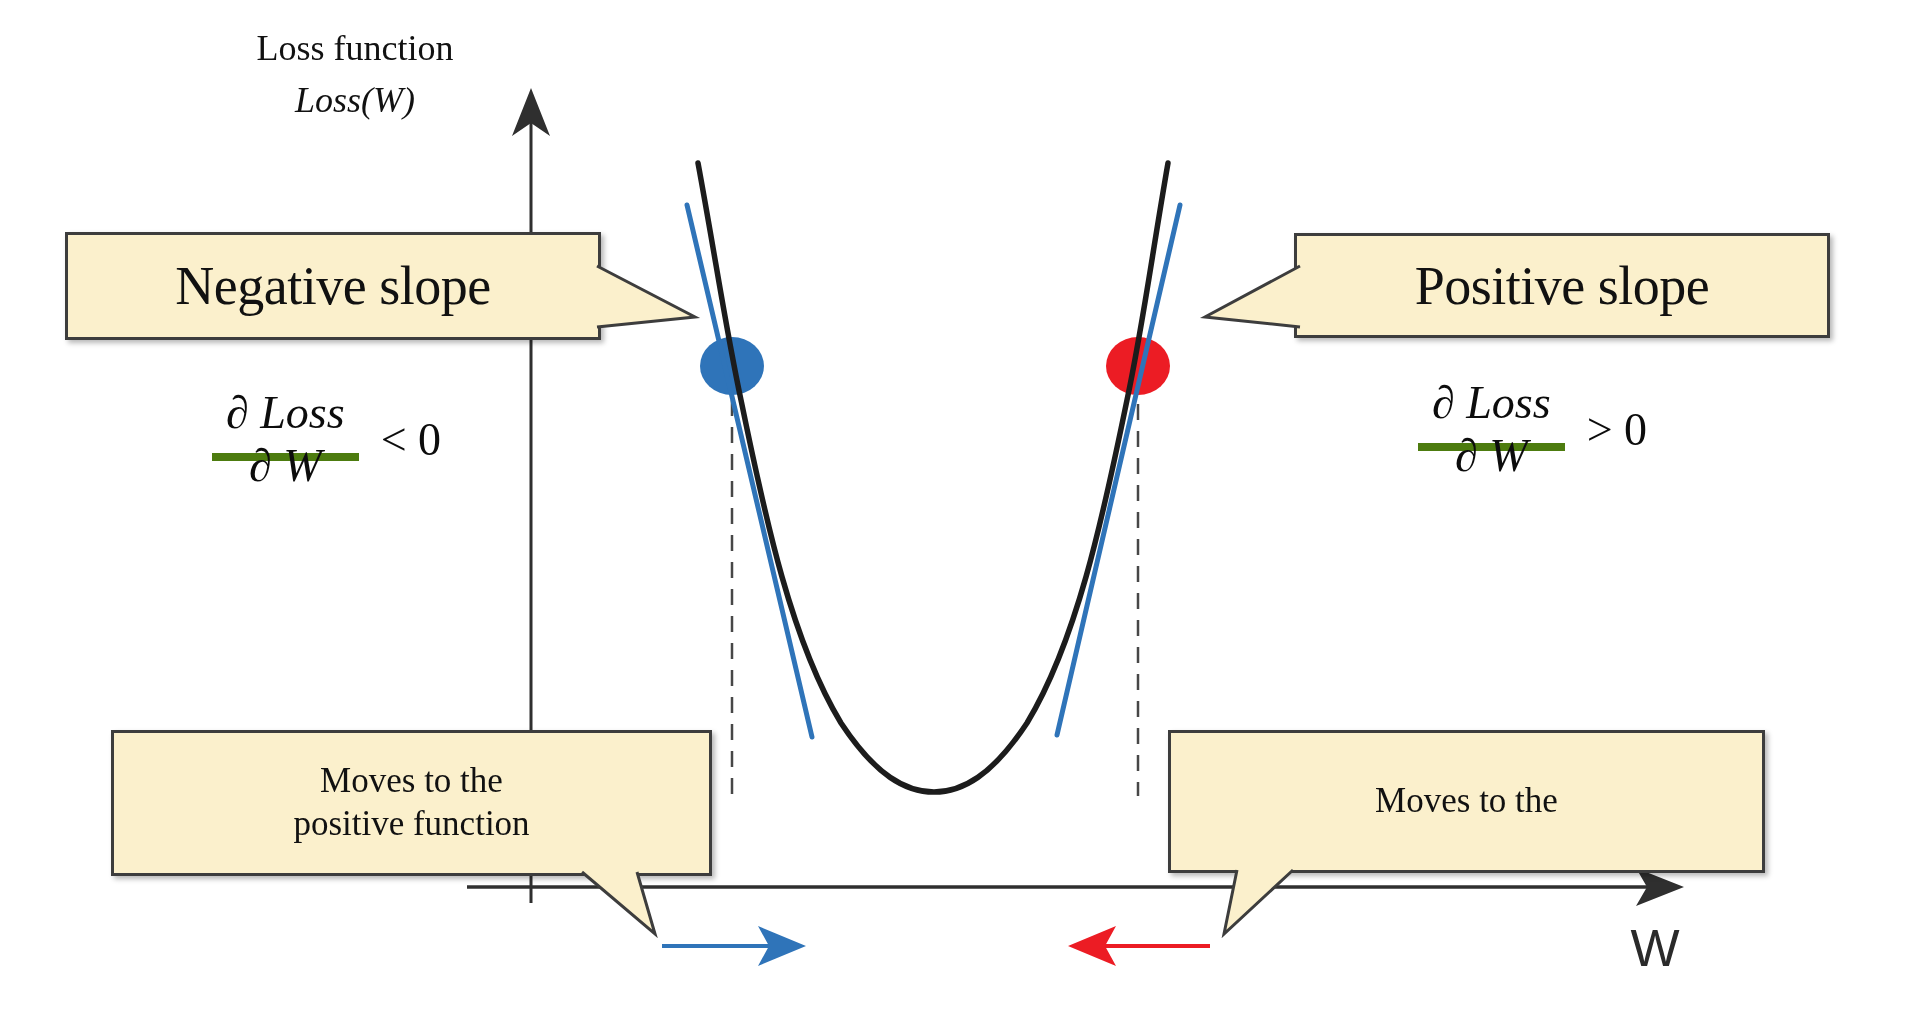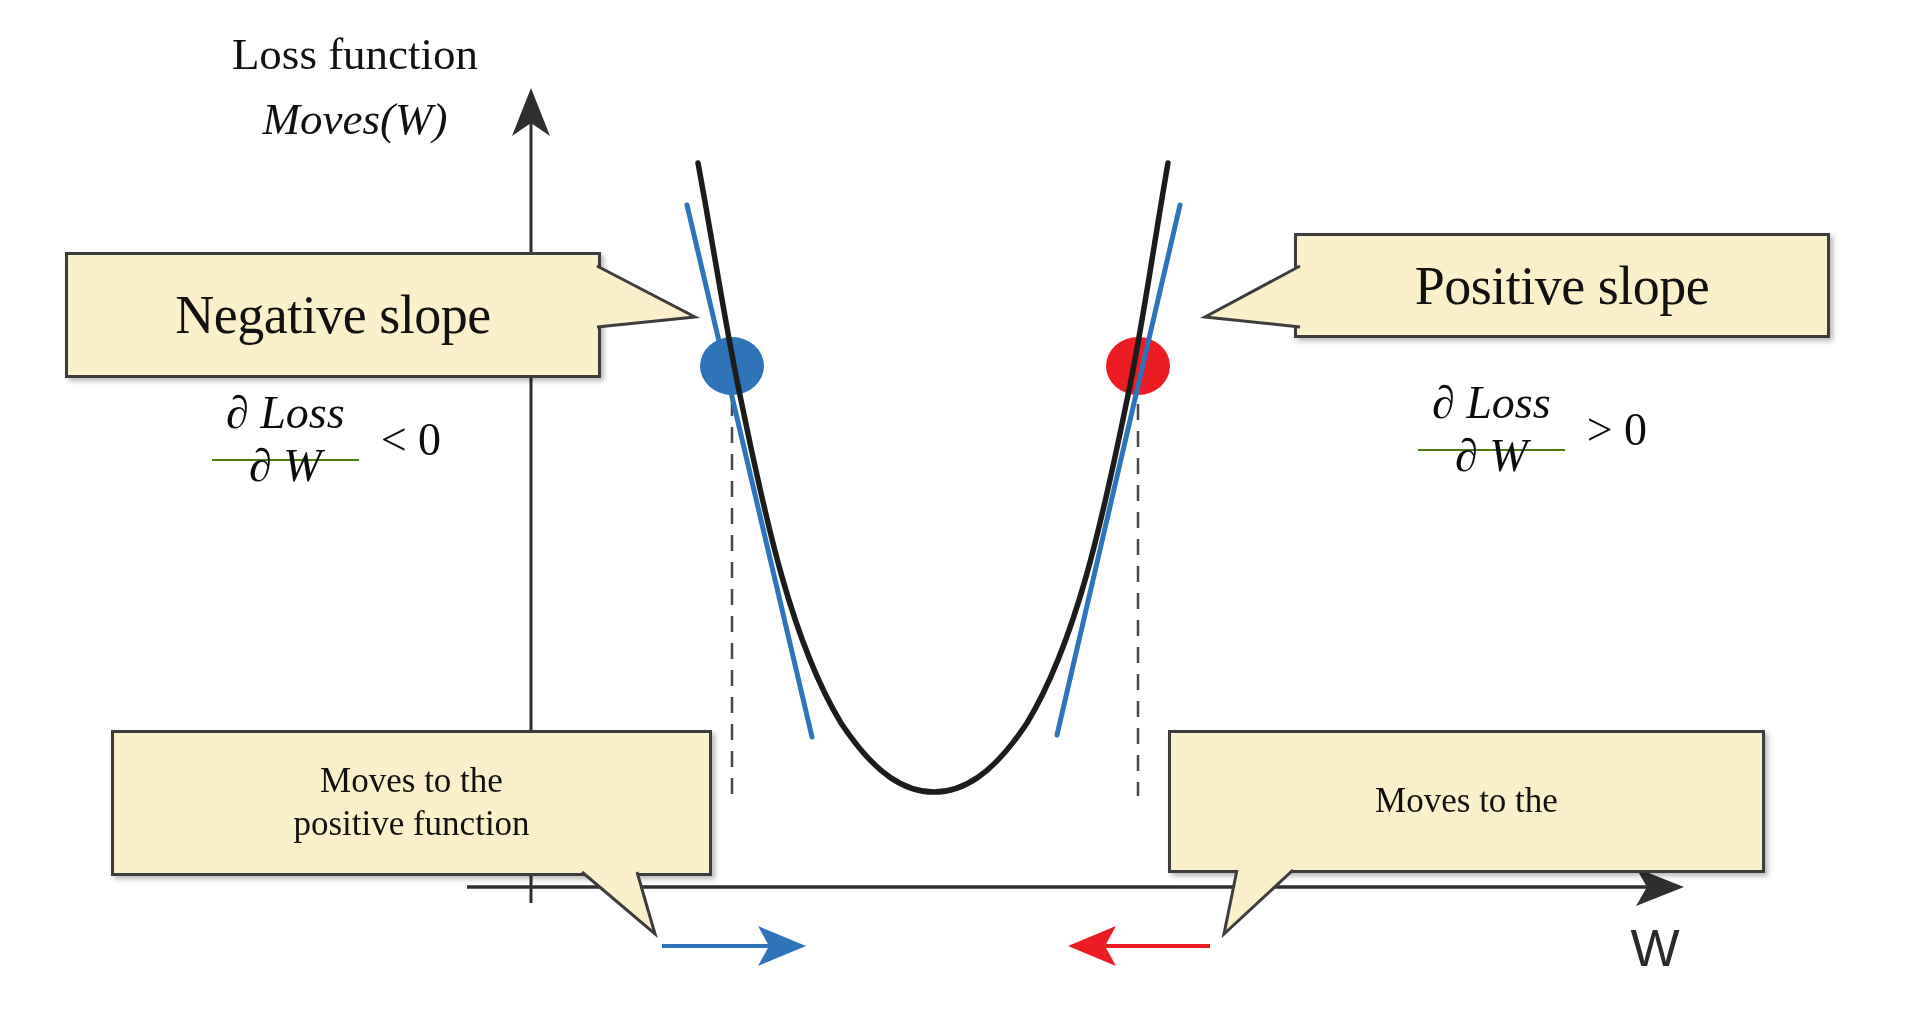--- a/index.html
+++ b/index.html
@@ -22,39 +22,39 @@
     text-align:center;
     z-index:2;
     box-sizing:border-box;
   }
   .callout.big{font-size:54px;letter-spacing:-.5px;}
   .callout.small{font-size:35px;line-height:1.22;}
   #tails{z-index:3;pointer-events:none;}
   .label-layer{position:absolute;z-index:4;}
   .axis-title{
     position:absolute;left:150px;top:22px;width:410px;
-    text-align:center;font-size:45px;line-height:1.45;
+    text-align:center;font-size:36px;line-height:1.45;
   }
   .axis-title .sub{font-style:italic;}
   .w-label{
     position:absolute;left:1600px;top:918px;width:110px;
     font-family:"Liberation Sans", sans-serif;
     font-size:52px;color:#2a2a2a;text-align:center;
   }
   .formula{
     position:absolute;display:flex;align-items:center;
     font-style:italic;font-size:46px;color:#0c0c0c;
   }
   .frac{display:inline-block;text-align:center;}
-  .frac .num{padding:0 14px 21px 14px;border-bottom:2px solid #4d7c0f;text-align:right;}
+  .frac .num{padding:0 14px 15px 14px;border-bottom:8px solid #4d7c0f;text-align:right;}
   .frac .den{padding-top:6px;}
   .relation{font-style:normal;margin-left:22px;white-space:pre;}
   #formula-neg{left:212px;top:386px;}
   #formula-pos{left:1418px;top:376px;}
-  #callout-negative-slope{left:65px;top:232px;width:536px;height:126px;margin-top:20px;}
+  #callout-negative-slope{left:65px;top:232px;width:536px;height:108px;}
   #callout-positive-slope{left:1294px;top:233px;width:536px;height:105px;}
   #callout-moves-positive{left:111px;top:730px;width:601px;height:146px;}
   #callout-moves-negative{left:1168px;top:730px;width:597px;height:143px;}
 </style>
 </head>
 <body>
 
 <div id="canvas">
 
   <svg id="base-art" width="1914" height="1034" viewBox="0 0 1914 1034">
@@ -115,21 +115,21 @@
 
   <svg id="tails" width="1914" height="1034" viewBox="0 0 1914 1034">
     <path d="M597,266 L695,317 L597,327" style="fill:var(--callout-bg);stroke:var(--callout-border);stroke-width:3"></path>
     <path d="M1300,266 L1205,317 L1300,327" style="fill:var(--callout-bg);stroke:var(--callout-border);stroke-width:3"></path>
     <path d="M582,872 L655,934 L637,872" style="fill:var(--callout-bg);stroke:var(--callout-border);stroke-width:3"></path>
     <path d="M1293,870 L1224,934 L1237,870" style="fill:var(--callout-bg);stroke:var(--callout-border);stroke-width:3"></path>
   </svg>
 
   <div class="label-layer axis-title">
     <span>Loss function</span><br>
-    <span class="sub">Moves(W)</span>
+    <span class="sub">Loss(W)</span>
   </div>
 
   <div class="label-layer formula" id="formula-neg">
     <span class="frac">
       <span class="num">∂ Loss</span><br>
       <span class="den">∂ W</span>
     </span>
     <span class="relation">&lt; 0</span>
   </div>
 

